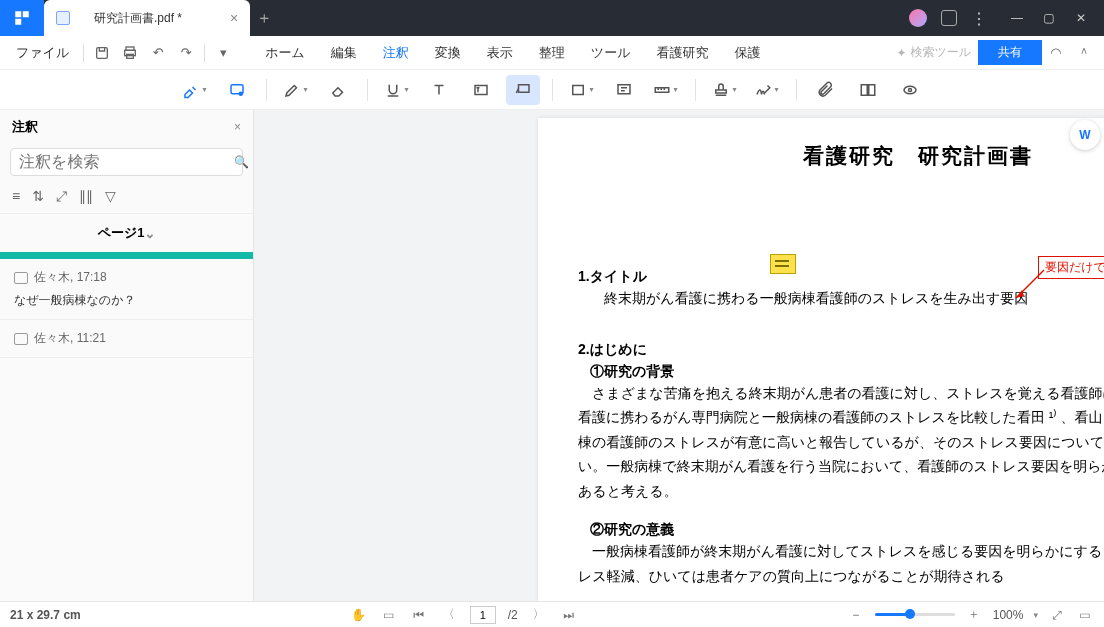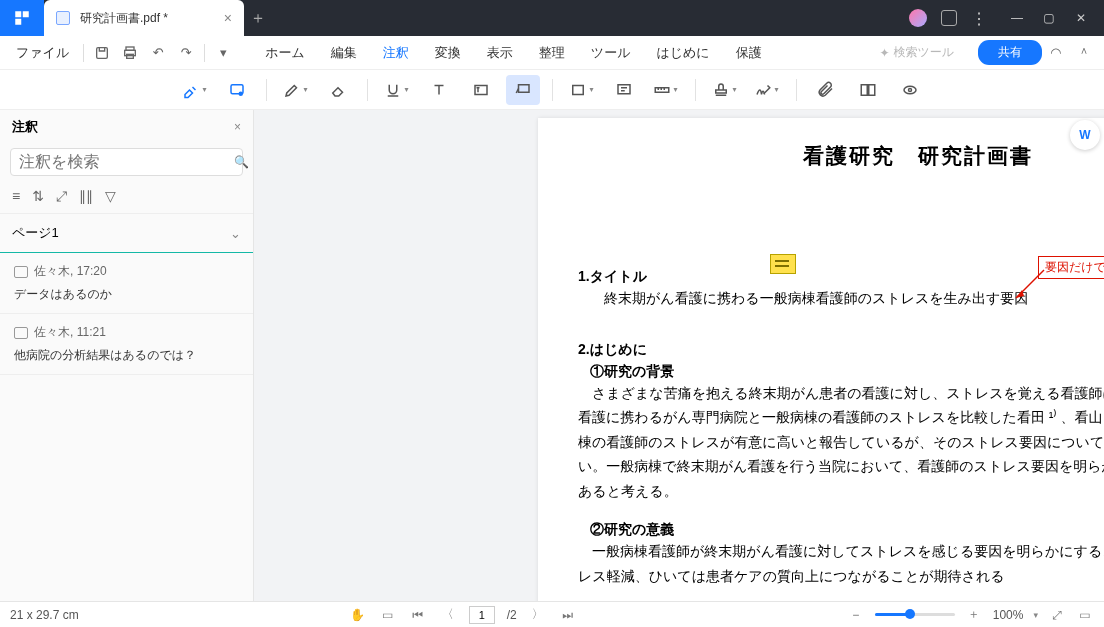--- a/index.html
+++ b/index.html
@@ -1,79 +1,79 @@
 <!DOCTYPE html>
 <html><head>
 <meta charset="utf-8">
 <style>
 * { margin: 0; padding: 0; box-sizing: border-box; font-family: "Meiryo", "Hiragino Sans", sans-serif; }
 body { width: 1104px; height: 627px; overflow: hidden; background: #fff; display: flex; flex-direction: column; }
 
 .titlebar { height: 36px; background: #282c34; display: flex; align-items: center; color: #ccc; }
 .app-icon { width: 44px; height: 36px; background: #1677ff; display: flex; align-items: center; justify-content: center; }
 .app-icon svg { width: 18px; height: 18px; }
-.tab { height: 36px; background: #fff; color: #333; display: flex; align-items: center; padding: 0 12px; border-top-left-radius: 6px; border-top-right-radius: 6px; font-size: 12px; gap: 10px; min-width: 200px; }
+.tab { height: 36px; background: #fff; color: #333; display: flex; align-items: center; padding: 0 12px; border-top-left-radius: 6px; border-top-right-radius: 6px; font-size: 12px; gap: 24px; min-width: 200px; }
 .tab .pdf-icon { width: 14px; height: 14px; background: #e8f0ff; border: 1px solid #7aa7ff; border-radius: 2px; }
 .tab-close { color: #888; font-size: 14px; }
 .tab-add { width: 28px; text-align: center; color: #aaa; font-size: 16px; }
 .title-spacer { flex: 1; }
 .title-right { display: flex; gap: 14px; align-items: center; padding-right: 8px; }
 .avatar { width: 18px; height: 18px; border-radius: 50%; background: linear-gradient(135deg,#f7a,#aaf); }
 .win-btns { display: flex; gap: 2px; }
 .win-btn { width: 30px; height: 28px; display: flex; align-items: center; justify-content: center; color: #ccc; font-size: 12px; border-radius: 3px; }
 
 .menubar { height: 34px; background: #fff; display: flex; align-items: center; border-bottom: 1px solid #eee; padding: 0 6px; font-size: 13px; gap: 0; }
 .menubar .m-item { padding: 4px 10px; color: #333; }
 .menubar .m-item.active { color: #1677ff; }
 .menubar .sep { width: 1px; height: 18px; background: #ddd; margin: 0 4px; }
 .menubar .icon-btn { width: 28px; height: 28px; display: flex; align-items: center; justify-content: center; color: #666; }
 .menubar .search-hint { color: #b8b8b8; font-size: 12px; display: flex; align-items: center; gap: 4px; margin-left: 4px; }
-.menubar .share { background: #1677ff; color: #fff; padding: 4px 20px; border-radius: 11px; font-size: 12px; margin-left: 24px; }
+.menubar .share { background: #1677ff; color: #fff; padding: 4px 20px; border-radius: 0; font-size: 12px; margin-left: 7px; }
 
 .toolbar { height: 40px; background: #fff; border-bottom: 1px solid #eee; display: flex; align-items: center; justify-content: center; gap: 12px; }
 .toolbar .grp { display: flex; gap: 8px; align-items: center; }
 .toolbar .tbtn { width: 34px; height: 30px; display: flex; align-items: center; justify-content: center; border-radius: 4px; color: #555; }
 .toolbar .tbtn svg { width: 18px; height: 18px; }
 .toolbar .tbtn.blue { color: #1677ff; }
 .toolbar .tbtn.sel { background: #d9e6ff; }
 .toolbar .vsep { width: 1px; height: 22px; background: #e2e2e2; }
 .toolbar .dd::after { content: "▾"; font-size: 8px; color: #888; margin-left: 2px; }
 
 .main { flex: 1; display: flex; min-height: 0; }
 .sidebar { width: 254px; border-right: 1px solid #e5e5e5; background: #fafafa; display: flex; flex-direction: column; font-size: 12px; }
 .side-head { display: flex; align-items: center; justify-content: space-between; padding: 8px 12px; }
 .side-head .t { font-size: 13px; font-weight: bold; }
 .side-head .x { color: #888; }
 .side-search { margin: 4px 10px; display: flex; align-items: center; height: 28px; border: 1px solid #ddd; border-radius: 4px; background: #fff; }
 .side-search input { flex: 1; border: none; padding: 0 8px; font-size: 16px; outline: none; background: transparent; }
 .side-search .q { width: 30px; text-align: center; color: #666; }
 .side-tools { display: flex; gap: 12px; padding: 8px 12px; color: #666; }
 .side-tools span { font-size: 14px; }
-.side-page-hdr { padding: 10px 12px; border-top: 1px solid #eee; border-bottom: 1px solid #14b8a6; display: flex; justify-content: space-between; align-items: center; font-size: 13px; }
+.side-page-hdr { padding: 10px 12px; border-top: 1px solid #eee; border-bottom: 7px solid #14b8a6; display: flex; justify-content: center; align-items: center; font-size: 13px; font-weight: bold; }
 .side-page-hdr .chev { color: #888; }
 .note-item { padding: 10px 14px; border-bottom: 1px solid #eee; }
 .note-item .meta { display: flex; align-items: center; gap: 6px; color: #666; }
 .note-item .meta .ico { width: 14px; height: 12px; border: 1px solid #999; border-radius: 2px; }
 .note-item .txt { margin-top: 6px; color: #333; }
 
 .doc-area { flex: 1; background: #f2f3f5; position: relative; overflow: hidden; }
 .page { position: absolute; left: 292px; transform: translateX(-8px); top: 8px; width: 760px; height: 100%; background: #fff; box-shadow: 0 0 4px rgba(0,0,0,.1); padding: 24px 40px; }
 .page h1 { font-size: 21px; text-align: center; font-weight: bold; letter-spacing: 2px; margin-bottom: 30px; }
 .page .dateblk { text-align: right; font-size: 14px; line-height: 1.8; margin-bottom: 18px; }
 .page .sec-t { font-size: 14px; font-weight: bold; margin-top: 10px; }
 .page .body { font-size: 14px; line-height: 1.75; text-indent: 1em; }
 .page .sub-t { font-size: 14px; font-weight: bold; margin-left: 12px; margin-top: 4px; }
 .note-callout { position: absolute; width: 26px; height: 20px; background: #ffe14d; border: 1.5px solid #b7a200; }
 .note-callout::before { content:""; position:absolute; top:5px; left:4px; width:14px; height:2px; background:#7d6f00; box-shadow: 0 5px 0 #7d6f00; }
 .redbox { position: absolute; border: 1.5px solid #d10; color: #d10; font-size: 12px; padding: 2px 6px; background: #fff; }
 .arrow-svg { position: absolute; }
 .float-badge { position: absolute; right: 4px; top: 10px; width: 30px; height: 30px; border-radius: 15px; background: #fff; box-shadow: 0 1px 4px rgba(0,0,0,.2); display:flex; align-items:center; justify-content:center; color:#1677ff; font-weight:bold; font-size:12px; }
 
 .statusbar { height: 26px; border-top: 1px solid #e5e5e5; background: #fff; display: flex; align-items: center; font-size: 12px; color: #555; padding: 0 10px; gap: 10px; }
-.statusbar .left { flex: 0 0 auto; }
+.statusbar .left { flex: 0 0 auto; font-weight: bold; }
 .statusbar .center { flex: 1; display: flex; justify-content: center; align-items: center; gap: 12px; }
 .statusbar .center .pg-input { width: 26px; height: 18px; border: 1px solid #ccc; text-align: center; font-size: 11px; }
 .statusbar .right { display: flex; align-items: center; gap: 10px; }
 .zoom-track { width: 80px; height: 3px; background: #ddd; position: relative; border-radius: 2px; }
 .zoom-track .fill { position:absolute; left:0; top:0; height:3px; width:40%; background:#1677ff; border-radius:2px; }
 .zoom-track .knob { position:absolute; left:38%; top:-4px; width:10px; height:10px; border-radius:50%; background:#1677ff; }
 .sb-ico { width:18px; text-align:center; color:#777; }
 </style>
 </head>
 <body>
@@ -128,21 +128,21 @@
   <div class="icon-btn">▾</div>
   <div style="width:18px"></div>
   <div id="menu-items" style="display:flex;gap:6px;text-align:center;">
       <div class="m-item">ホーム</div>
       <div class="m-item">編集</div>
       <div class="m-item active">注釈</div>
       <div class="m-item">変換</div>
       <div class="m-item">表示</div>
       <div class="m-item">整理</div>
       <div class="m-item">ツール</div>
-      <div class="m-item">はじめに</div>
+      <div class="m-item">看護研究</div>
       <div class="m-item">保護</div>
     </div>
   <div style="flex:1"></div>
   <div class="search-hint">
     <span>✦</span>
     <span>検索ツール</span>
   </div>
   <div class="share">共有</div>
   <div class="icon-btn">◠</div>
   <div class="icon-btn">＾</div>
@@ -283,30 +283,29 @@
       <span>▽</span>
     </div>
     <div class="side-page-hdr">
       <span>ページ1</span>
       <span class="chev">⌄</span>
     </div>
     <div id="notes-list">
         <div class="note-item">
           <div class="meta">
             <span class="ico"></span>
-            <span>佐々木,  17:20</span>
+            <span>佐々木,  17:18</span>
           </div>
-          <div class="txt">データはあるのか</div>
+          <div class="txt">なぜ一般病棟なのか？</div>
         </div>
         <div class="note-item">
           <div class="meta">
             <span class="ico"></span>
             <span>佐々木,  11:21</span>
           </div>
-          <div class="txt">他病院の分析結果はあるのでは？</div>
         </div>
       </div>
   </div>
 
   <div class="doc-area">
     <div class="page">
       <h1>看護研究　研究計画書</h1>
       <div class="dateblk">
         <div>令和〇年〇月〇日</div>
         <div>〇〇病院〇〇病棟　氏名</div>

